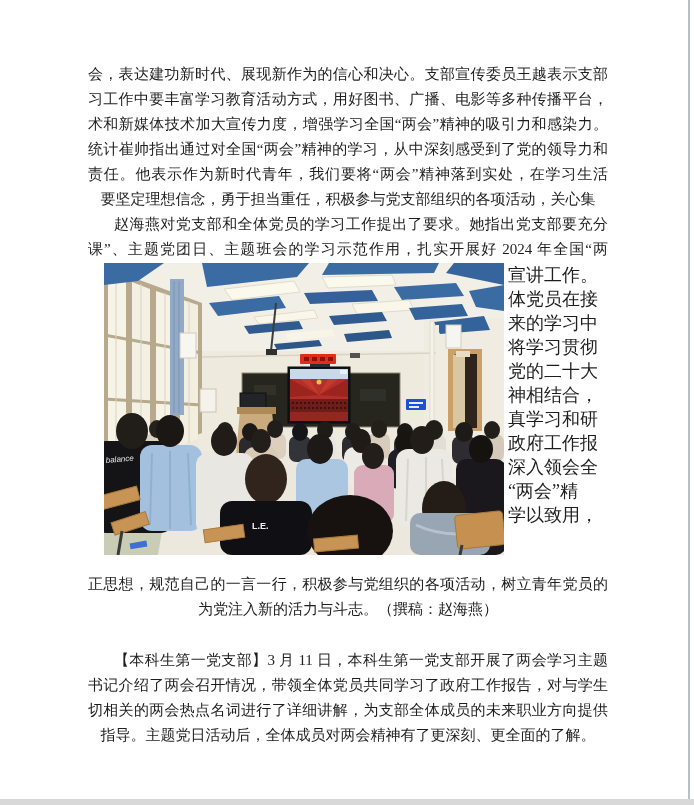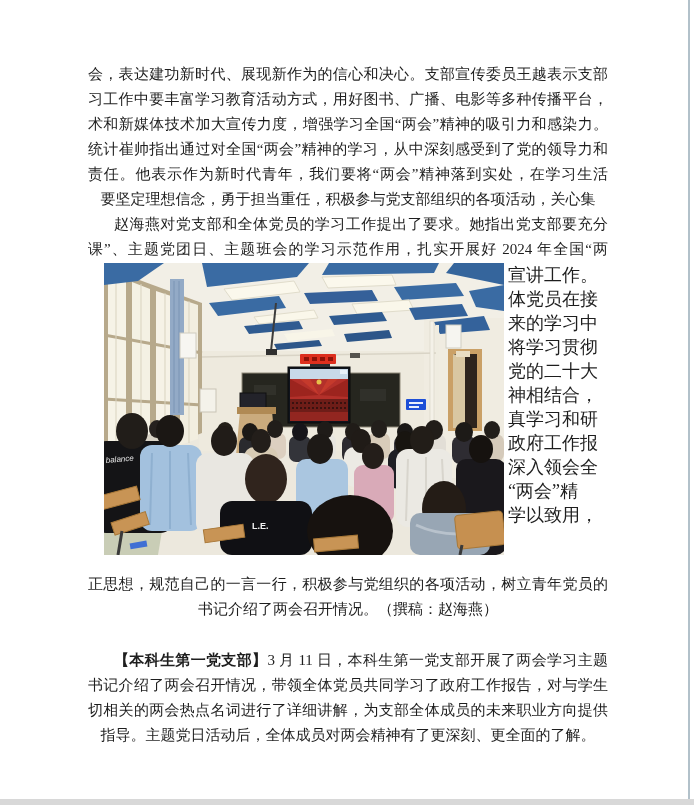--- a/index.html
+++ b/index.html
@@ -8,21 +8,21 @@
   .tblock{position:absolute;width:520px;font-size:15px;}
   .ln{height:25px;line-height:25px;overflow:hidden;white-space:normal;text-align:center;}
   .j{text-align:justify;text-align-last:justify;text-justify:inter-ideograph;}
   .ind{text-indent:26px;}
   .photo-row{position:absolute;left:104px;top:263px;display:flex;align-items:flex-start;}
   .photo-frame{width:400px;height:292px;flex:0 0 auto;overflow:hidden;}
   .wrapcol{width:100px;margin-left:4px;font-size:18px;}
   .wln{height:24px;line-height:24px;overflow:hidden;text-align:left;}
   .page-right-edge{position:absolute;top:0;left:688px;width:2px;height:805px;background:#b2c1ca;}
   .page-bottom-edge{position:absolute;left:0;top:799px;width:694px;height:6px;background:#d8d8d8;}
-  b{font-weight:bold;margin-top:42px;}
+  b{font-weight:normal;margin-top:42px;}
 </style>
 </head>
 <body>
 
 <div class="page">
 
   <div class="tblock" style="left:88px;top:62px;">
     <div class="ln j">会，表达建功新时代、展现新作为的信心和决心。支部宣传委员王越表示支部在接下来的学</div>
     <div class="ln j">习工作中要丰富学习教育活动方式，用好图书、广播、电影等多种传播平台，利用互联网技</div>
     <div class="ln j">术和新媒体技术加大宣传力度，增强学习全国“两会”精神的吸引力和感染力。2023 级应用</div>
@@ -302,21 +302,21 @@
       <div class="wln">真学习和研读</div>
       <div class="wln">政府工作报告，</div>
       <div class="wln">深入领会全国</div>
       <div class="wln">“两会”精神，</div>
       <div class="wln">学以致用，端</div>
     </div>
   </div>
 
   <div class="tblock" style="left:88px;top:572px;">
     <div class="ln j">正思想，规范自己的一言一行，积极参与党组织的各项活动，树立青年党员的良好精神风貌，</div>
-    <div class="ln">书记介绍了两会召开情况。（撰稿：赵海燕）</div>
+    <div class="ln">为党注入新的活力与斗志。（撰稿：赵海燕）</div>
   </div>
 
   <div class="tblock" style="left:88px;top:648px;">
     <div class="ln j ind"><b>【本科生第一党支部】</b><span>3 月 11 日，本科生第一党支部开展了两会学习主题活动。党支部</span></div>
     <div class="ln j">书记介绍了两会召开情况，带领全体党员共同学习了政府工作报告，对与学生专业和就业密</div>
     <div class="ln j">切相关的两会热点名词进行了详细讲解，为支部全体成员的未来职业方向提供了政策遵循和</div>
     <div class="ln">指导。主题党日活动后，全体成员对两会精神有了更深刻、更全面的了解。（撰稿：高会颖）</div>
   </div>
 
   <div class="page-right-edge"></div>

